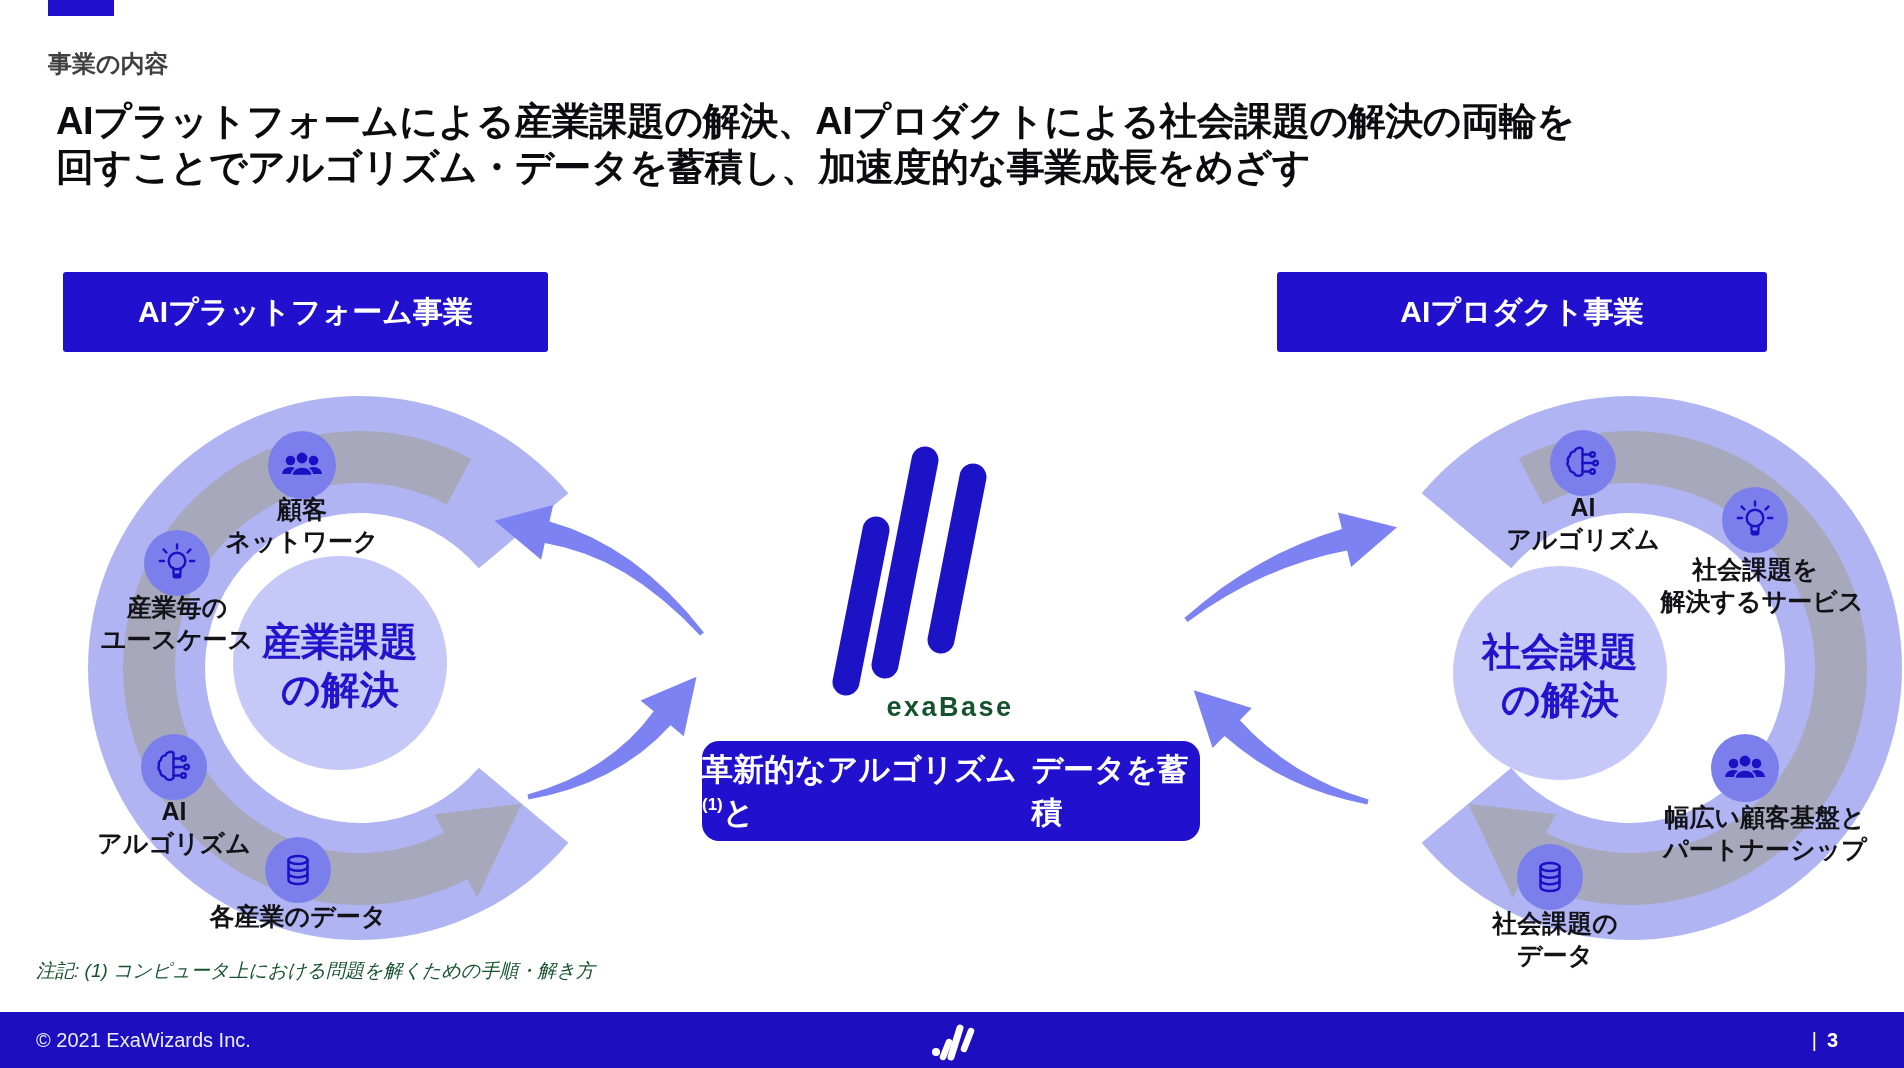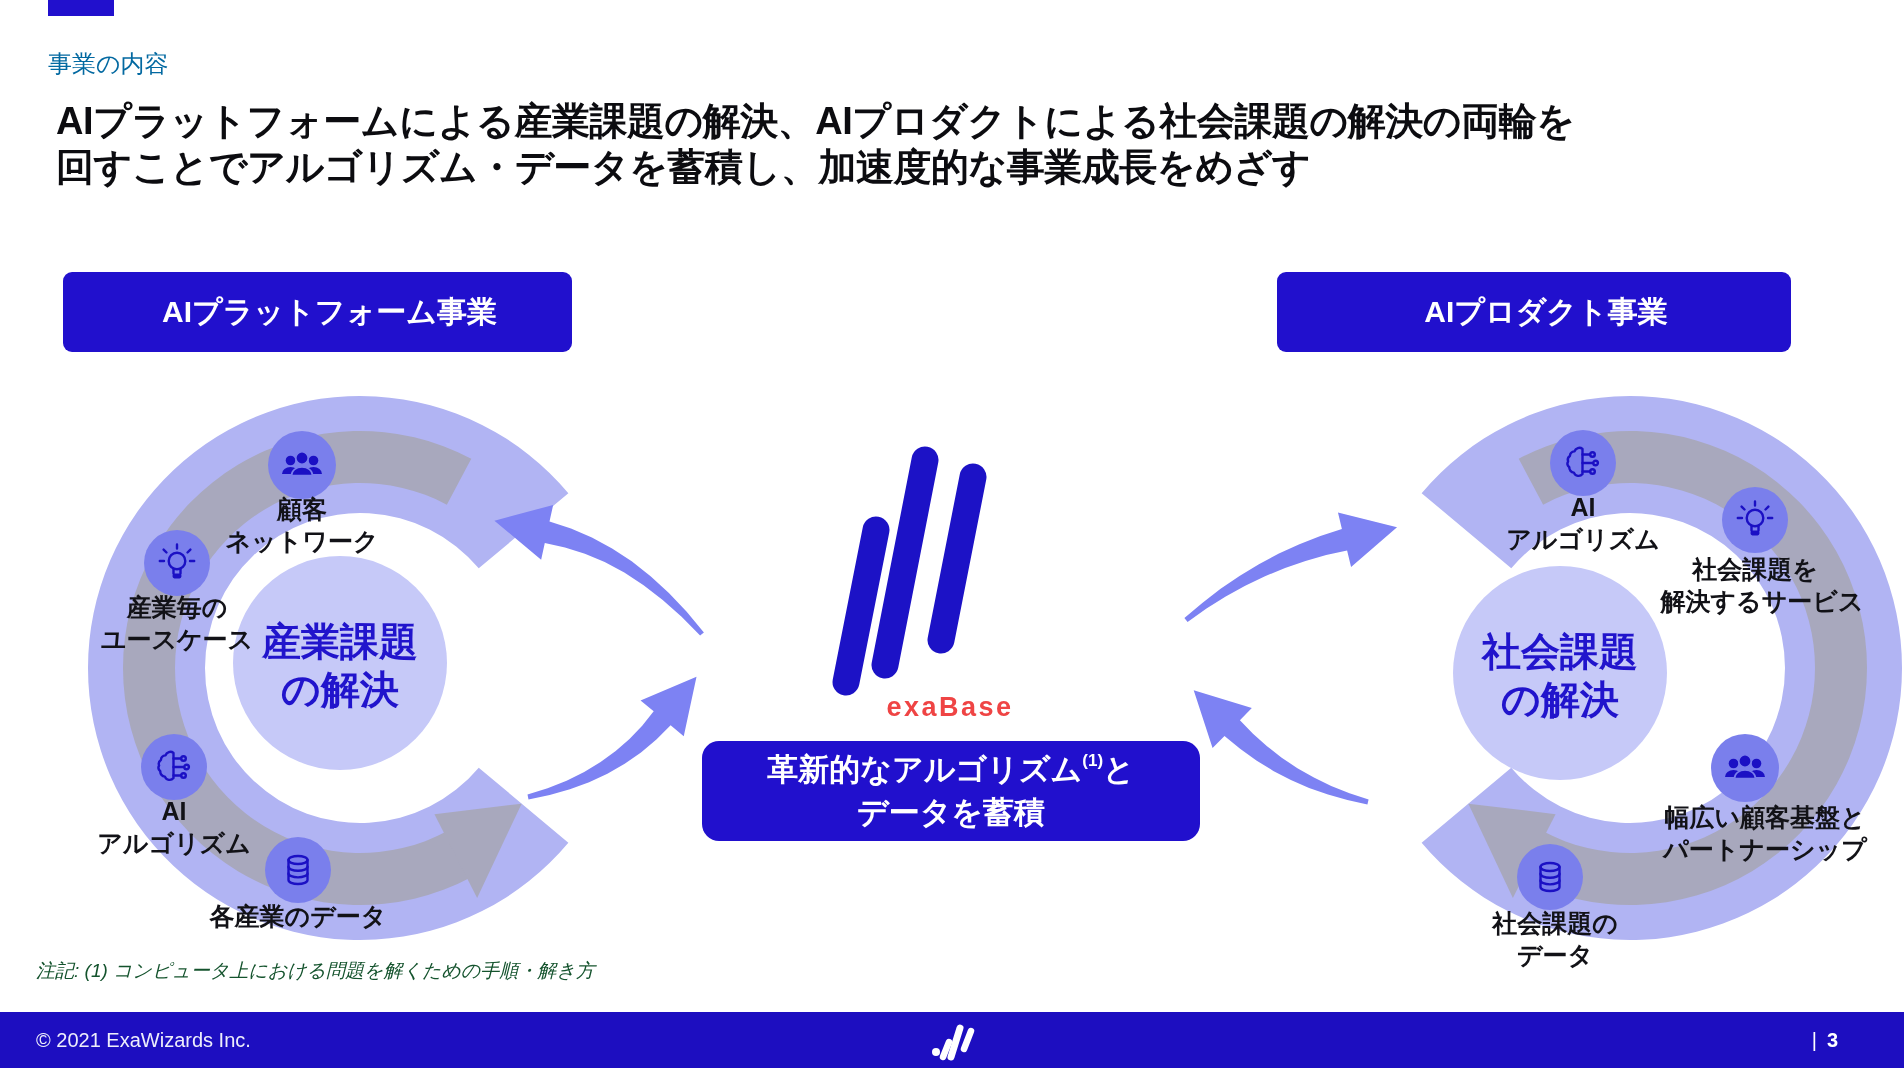--- a/index.html
+++ b/index.html
@@ -1,45 +1,45 @@
 <!DOCTYPE html>
 <html><head>
 <meta charset="utf-8">
 <style>
   html,body{margin:0;padding:0;}
   body{
     width:1904px;height:1068px;position:relative;overflow:hidden;background:#ffffff;
     font-family:"Liberation Sans","DejaVu Sans",sans-serif;
   }
   .accent-bar{position:absolute;left:48px;top:0;width:66px;height:16px;background:#2110cd;}
-  .eyebrow{position:absolute;left:48px;top:48px;font-size:24px;font-weight:400;color:#0369a1;}
+  .eyebrow{position:absolute;left:48px;top:48px;font-size:24px;font-weight:700;color:#404040;}
   .title{position:absolute;left:48px;top:90px;width:1560px;margin:8px;font-size:38px;line-height:1.22;
          font-weight:700;color:#0c0c10;letter-spacing:-0.5px;}
-  .hdr{position:absolute;height:80px;background:#2110cd;border-radius:9px;color:#ffffff;
-       font-size:30px;font-weight:700;display:flex;align-items:center;justify-content:center;padding-left:24px;}
+  .hdr{position:absolute;height:80px;background:#2110cd;border-radius:3px;color:#ffffff;
+       font-size:30px;font-weight:700;display:flex;align-items:center;justify-content:center;}
   .hdr-left{left:63px;top:272px;width:485px;}
   .hdr-right{left:1253px;top:272px;width:490px;margin-left:24px;}
   .diagram-svg{position:absolute;width:640px;height:610px;}
   #left-diagram{left:40px;top:368px;}
   #right-diagram{left:1310px;top:368px;}
   #arrow-layer{position:absolute;left:0;top:0;width:1904px;height:1068px;pointer-events:none;}
   svg text{font-family:"Liberation Sans","DejaVu Sans",sans-serif;}
   .node-label{font-size:25px;font-weight:700;fill:#121217;text-anchor:middle;}
   .center-label{font-size:39px;font-weight:700;fill:#2114cc;text-anchor:middle;}
   .ring-light{fill:#b1b4f3;}
   .ring-gray{fill:#a8a8bd;}
   .ring-head{fill:#a8a8bd;}
   .center-circle{fill:#c6c9f8;}
   .icon-circle{fill:#7a7fec;}
   .flow-arrow{fill:#7d82f3;}
   .hub-logo-svg{position:absolute;left:810px;top:445px;width:230px;height:260px;}
   .hub-wordmark{position:absolute;left:845px;top:692px;width:210px;text-align:center;
-      font-size:27px;font-weight:700;letter-spacing:2.5px;color:#ef4444;}
+      font-size:27px;font-weight:700;letter-spacing:2.5px;color:#14532d;}
   .hub-box{position:absolute;left:702px;top:741px;width:498px;height:100px;background:#2110cd;
-      border-radius:17px;color:#ffffff;display:flex;flex-direction:column;align-items:center;
+      border-radius:17px;color:#ffffff;display:flex;flex-direction:row;align-items:center;
       justify-content:center;font-size:31px;font-weight:700;line-height:1.4;}
   .hub-box sup{font-size:17px;position:relative;top:-2px;}
   .footnote{position:absolute;left:36px;top:958px;font-size:19px;font-style:italic;color:#14532d;}
   .footer-bar{position:absolute;left:0;top:1012px;width:1904px;height:56px;background:#1d0ec0;}
   .copyright{position:absolute;left:36px;top:0;height:56px;display:flex;align-items:center;
       font-size:20px;color:#eeeefb;}
   .footer-logo{position:absolute;left:922px;top:4px;width:60px;height:48px;}
   .page-num{position:absolute;right:66px;top:0;height:56px;display:flex;align-items:center;gap:10px;
       font-size:20px;color:#ffffff;}
   .page-num .num{font-weight:700;}

